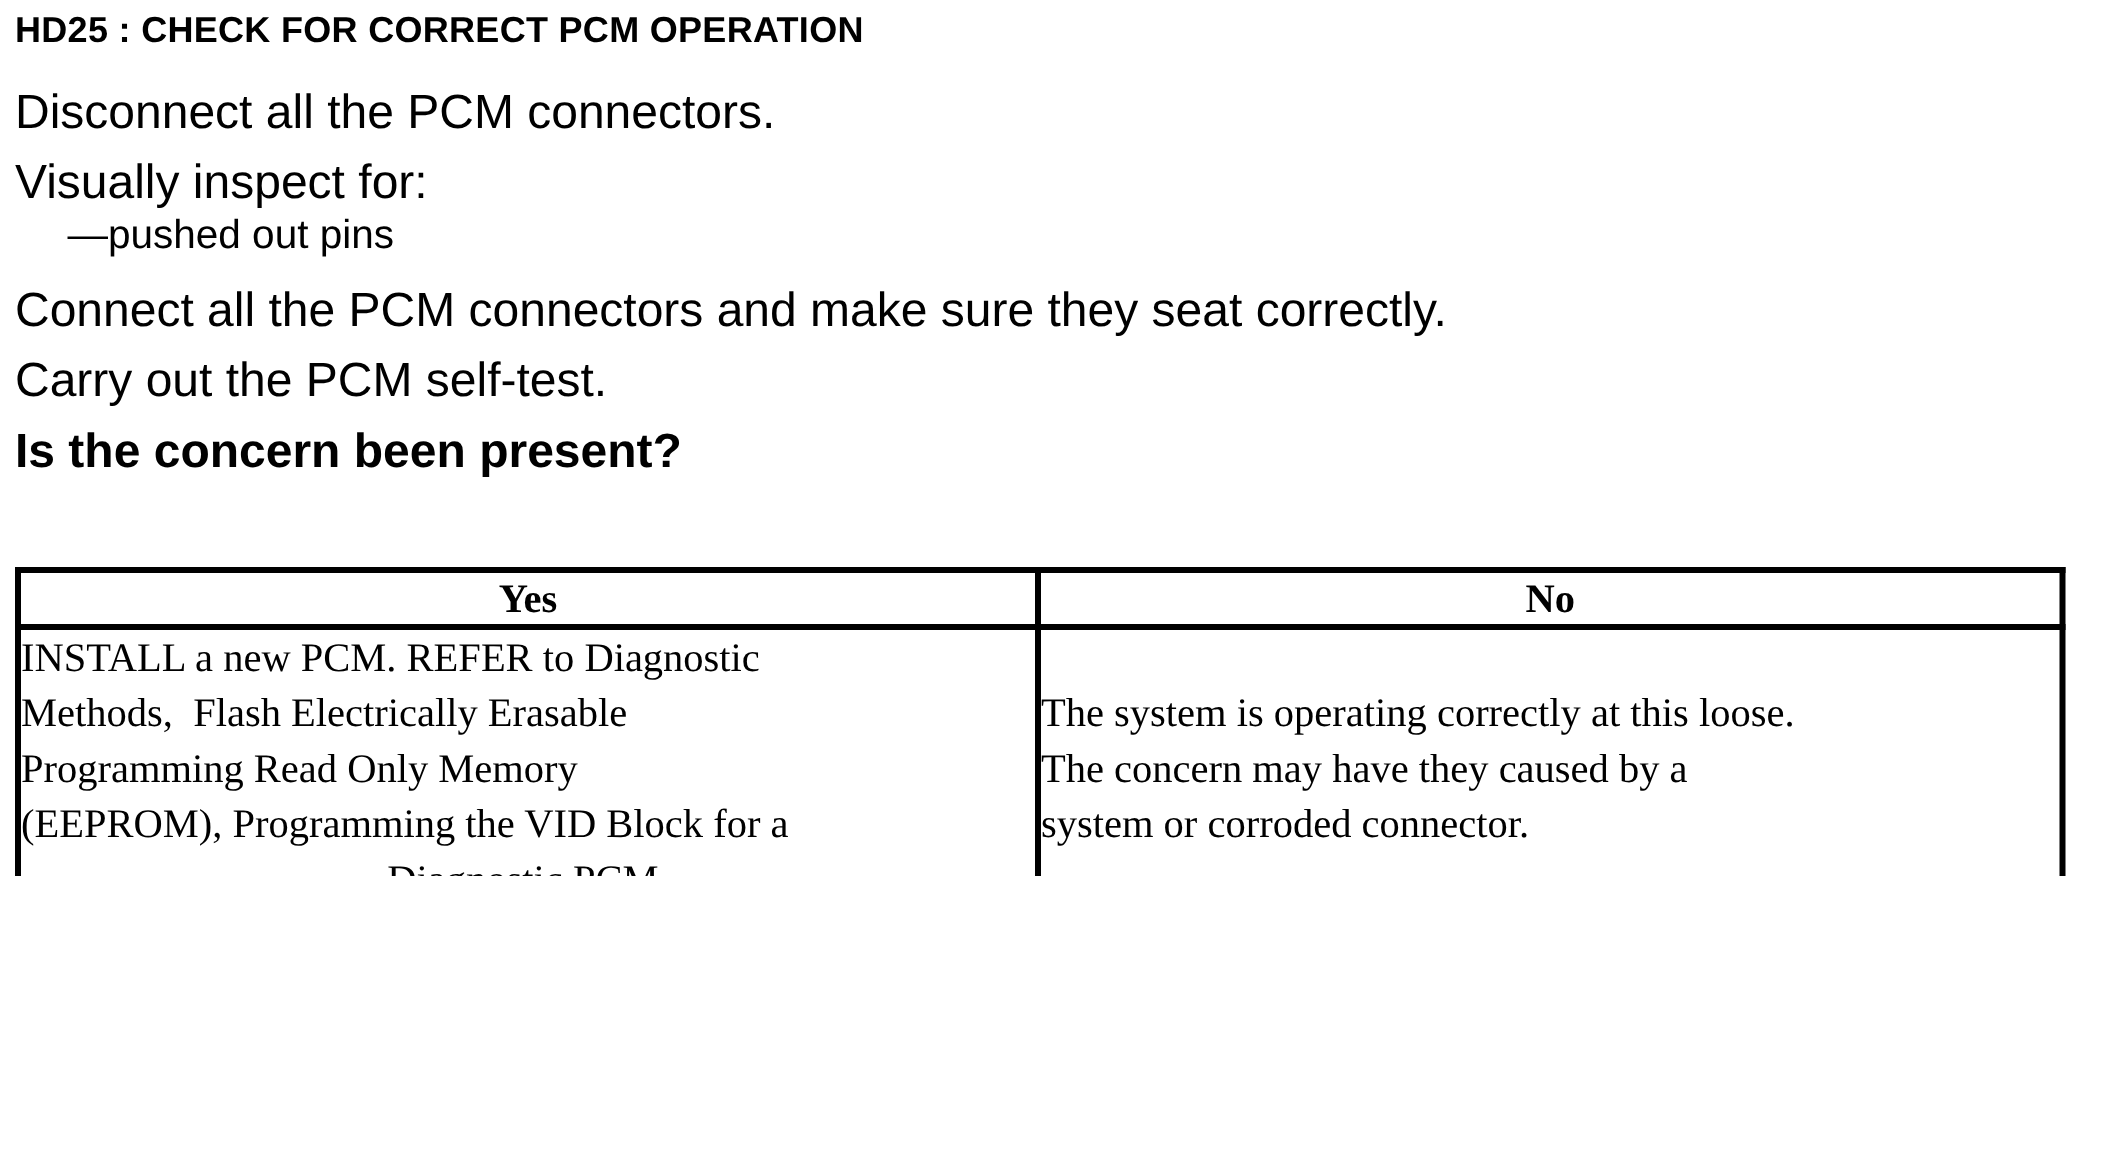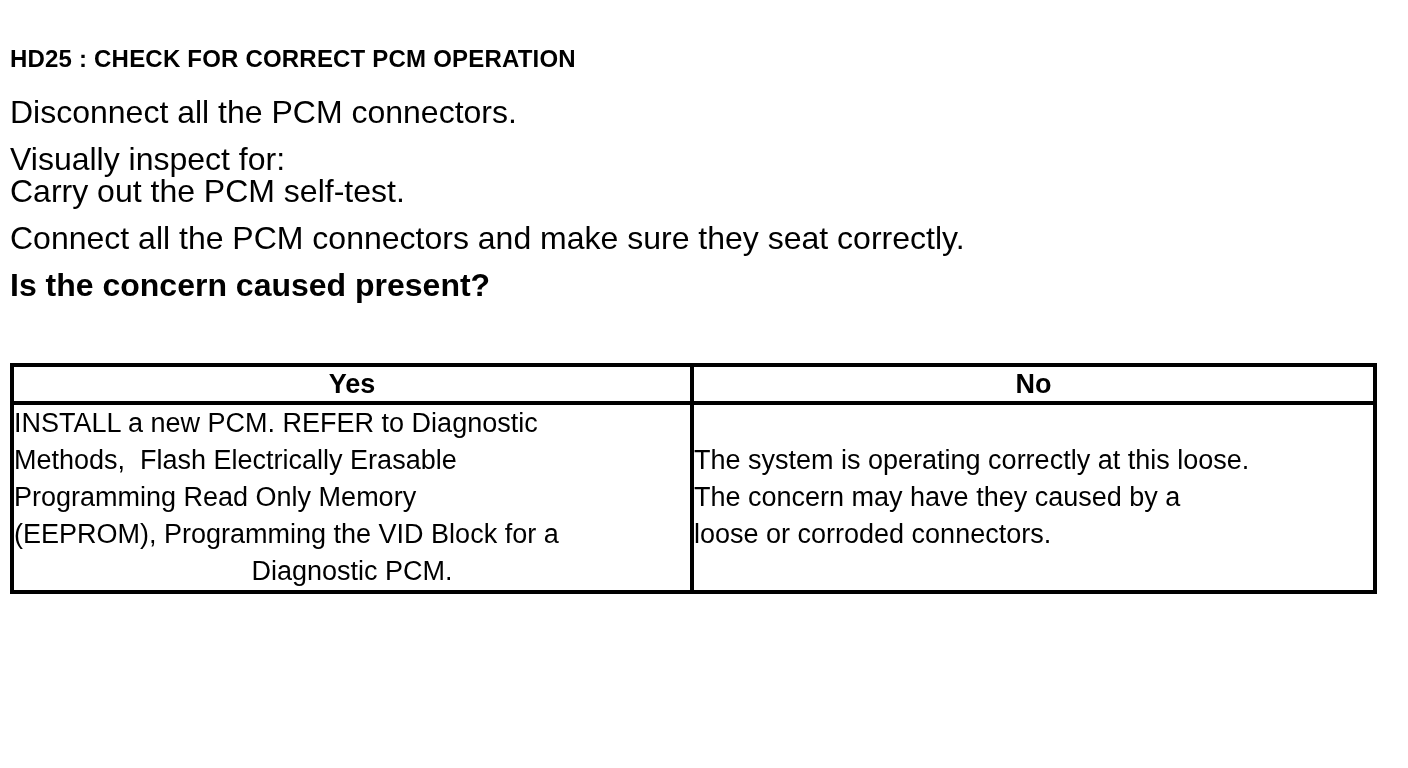--- a/index.html
+++ b/index.html
@@ -10,21 +10,20 @@
     font-family: "Liberation Sans", "DejaVu Sans", sans-serif;
   }
   .page {
     position: relative;
     width: 1408px;
     height: 584px;
     overflow: hidden;
     background: #ffffff;
     padding: 6px 0 0 10px;
     box-sizing: border-box;
-    margin-top: 38px;
   }
   .doc-title {
     font-size: 24px;
     line-height: 30px;
     font-weight: bold;
     margin: 0 0 22px 0;
     letter-spacing: 0.2px;
   }
   .para {
     font-size: 32px;
@@ -41,20 +40,21 @@
     margin-top: 15px;
   }
   .question {
     font-weight: bold;
   }
   table.result-table {
     border-collapse: collapse;
     margin-top: 62px;
     width: 1367px;
     table-layout: fixed;
+    font-family: Liberation Serif, serif;
   }
   table.result-table th,
   table.result-table td {
     border: 4px solid #000000;
     padding: 0;
     font-size: 27px;
   }
   table.result-table th {
     height: 34px;
     font-weight: bold;
@@ -88,28 +88,29 @@
 <body>
 
 <div class="page">
 
   <h1 class="doc-title">HD25 : CHECK FOR CORRECT PCM OPERATION</h1>
 
   <p class="para">Disconnect all the PCM connectors.</p>
 
   <p class="para" style="margin-bottom:0;">Visually inspect for:</p>
 
+  <div class="list-item">—pushed out pins</div>
 
+
+  <p class="para after-list">Connect all the PCM connectors and make sure they seat correctly.</p>
 
   <p class="para">Carry out the PCM self-test.</p>
 
-  <p class="para after-list">Connect all the PCM connectors and make sure they seat correctly.</p>
 
-
-  <p class="para question">Is the concern caused present?</p>
+  <p class="para question">Is the concern been present?</p>
 
   <table class="result-table">
     <colgroup>
       <col style="width:678px">
       <col style="width:681px">
     </colgroup>
     <thead>
       <tr>
         <th>Yes</th>
         <th>No</th>
@@ -120,21 +121,21 @@
         <td class="cell-yes">
           <div class="cell-line">INSTALL a new PCM. REFER to Diagnostic</div>
           <div class="cell-line">Methods,  Flash Electrically Erasable</div>
           <div class="cell-line">Programming Read Only Memory</div>
           <div class="cell-line">(EEPROM), Programming the VID Block for a</div>
           <div class="cell-line centered">Diagnostic PCM.</div>
         </td>
         <td class="cell-no">
           <div class="cell-line">The system is operating correctly at this loose.</div>
           <div class="cell-line">The concern may have they caused by a</div>
-          <div class="cell-line">loose or corroded connectors.</div>
+          <div class="cell-line">system or corroded connector.</div>
         </td>
       </tr>
     </tbody>
   </table>
 
   <div class="page-divider"></div>
 
 </div>
 
 </body></html>

